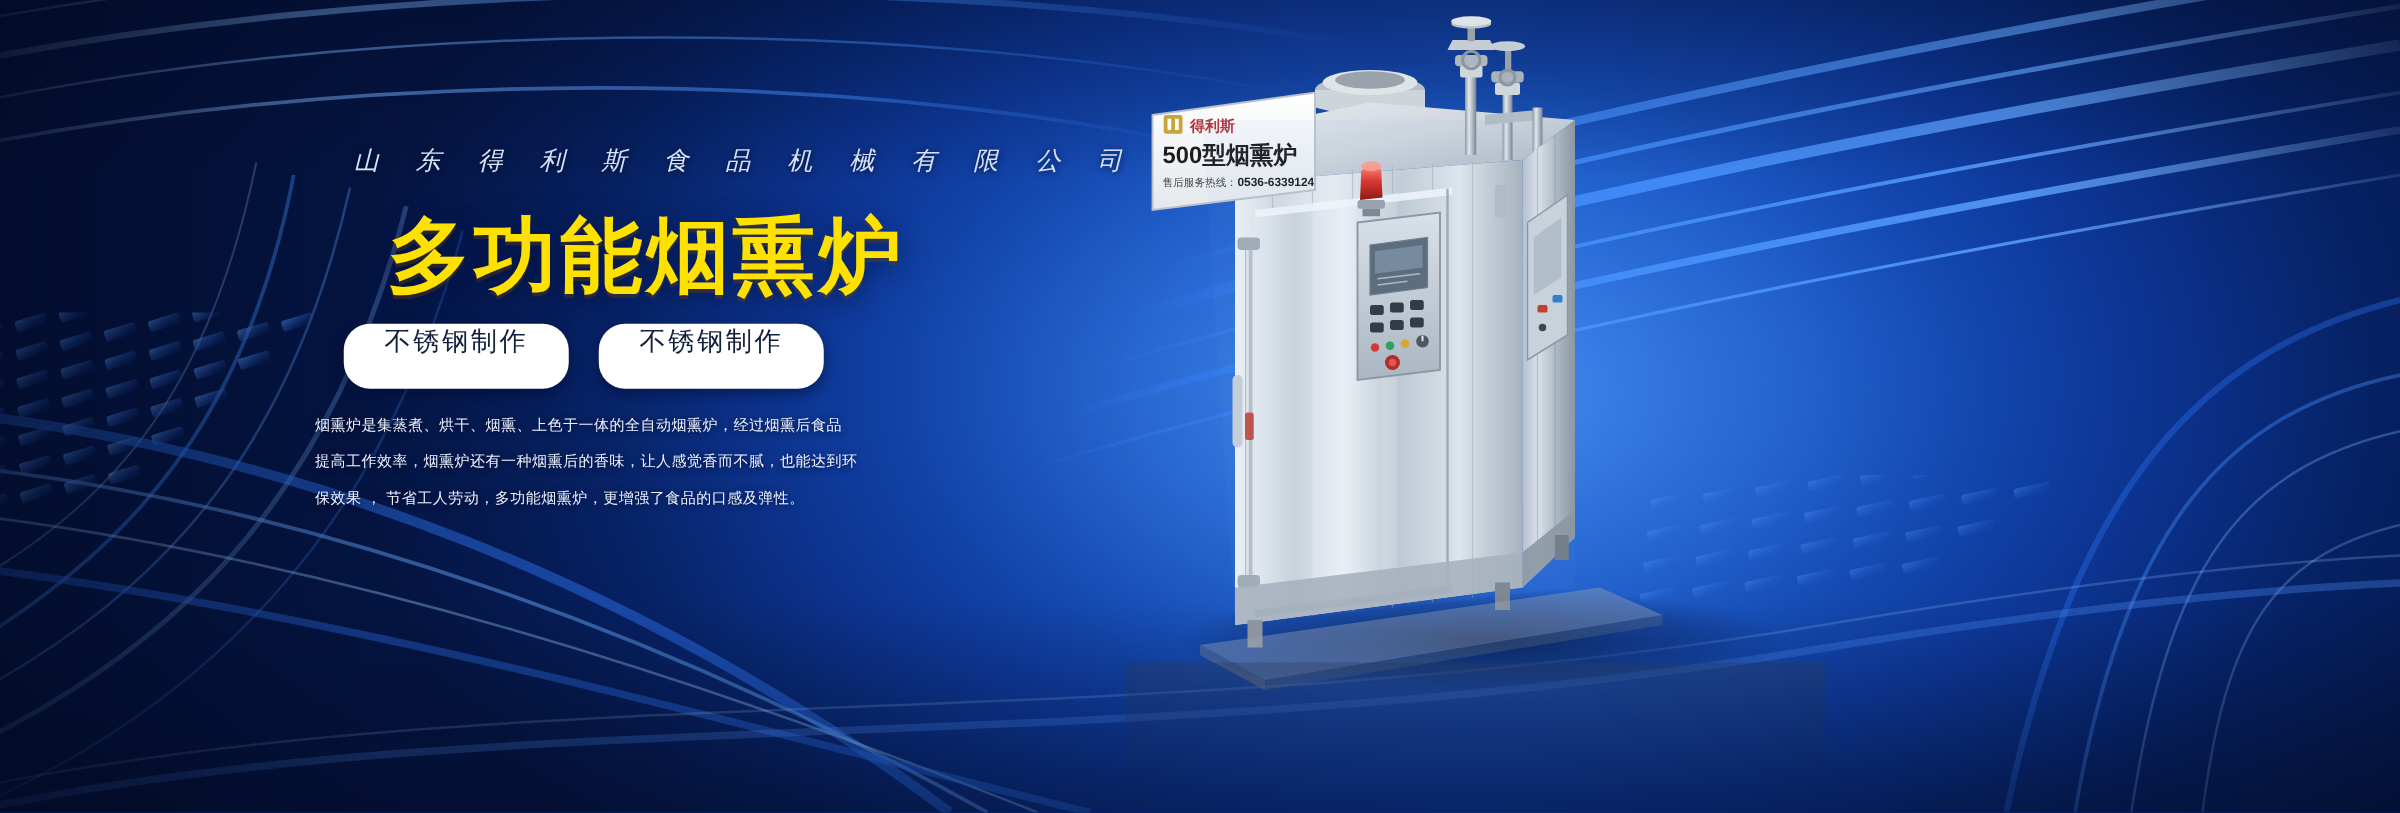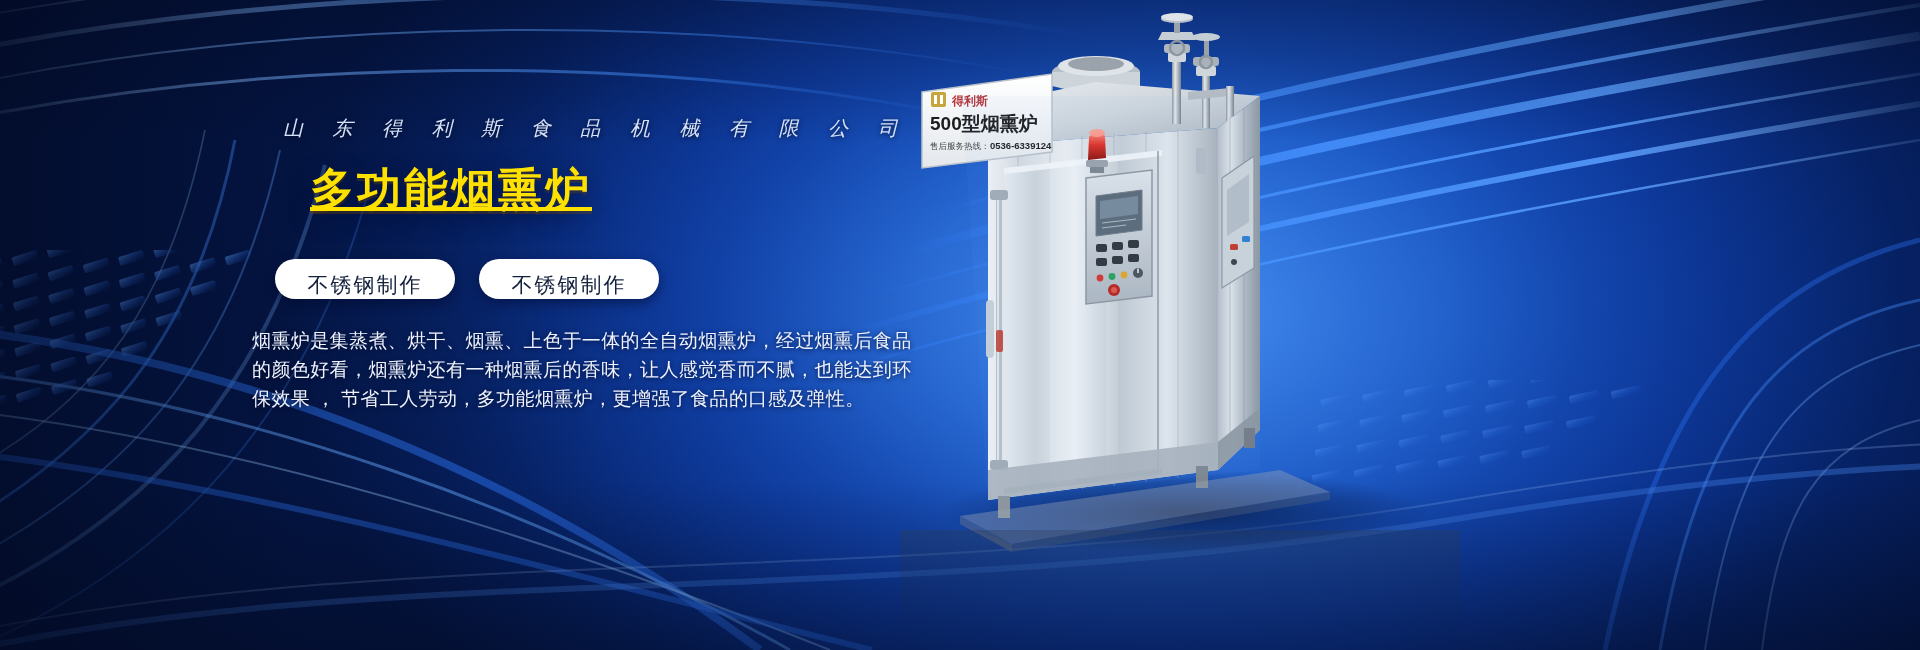--- a/index.html
+++ b/index.html
@@ -33,49 +33,48 @@
     position:absolute;left:283px;top:115px;
     font-size:20px;letter-spacing:12px;
     color:#d5e2f8;font-weight:400;
     text-shadow:0 1px 5px rgba(0,10,40,.85);
     white-space:nowrap;
     font-style:italic;
   }
 
   .headline{
     position:absolute;left:310px;top:160px;
-    font-size:44px;font-weight:bold;
+    font-size:66px;font-weight:bold;
     letter-spacing:3px;
     color:#ffe100;
     white-space:nowrap;
     text-shadow:0 3px 0 rgba(110,70,0,.35), 0 6px 22px rgba(0,14,60,.75);
-    text-decoration:underline;
   }
 
   .pills{
     position:absolute;left:275px;top:259px;
     display:flex;gap:24px;align-items:center;
   }
   .pill{
-    height:40px;min-width:128px;
+    height:52px;min-width:128px;
     padding:0 26px;
     border-radius:21px;
     background:#ffffff;
     color:#14213d;
     font-size:21px;letter-spacing:2px;
-    display:flex;align-items:flex-end;justify-content:center;
+    display:flex;align-items:flex-start;justify-content:center;
     box-shadow:0 4px 12px rgba(0,10,45,.55);
     white-space:nowrap;
   }
 
   .desc{
     position:absolute;left:252px;top:326px;
     width:560px;
     color:#eef3ff;
-    font-size:19px;
+    font-size:12px;
     line-height:29px;
     letter-spacing:.4px;
     text-shadow:0 1px 5px rgba(0,10,45,.9);
   }
   .desc div{white-space:nowrap;}
 
   
   .machine{position:absolute;left:900px;top:0;width:560px;height:650px;}
 </style>
 </head>
@@ -510,18 +509,18 @@
       <div class="pill">
         <span>不锈钢制作</span>
       </div>
       <div class="pill">
         <span>不锈钢制作</span>
       </div>
     </div>
 
     <div class="desc">
       <div>烟熏炉是集蒸煮、烘干、烟熏、上色于一体的全自动烟熏炉，经过烟熏后食品</div>
-      <div>的颜色好看，烟熏炉还有一种烟熏后的香味，让人感觉香而不腻，也能达到环</div>
+      <div>提高工作效率，烟熏炉还有一种烟熏后的香味，让人感觉香而不腻，也能达到环</div>
       <div>保效果 ， 节省工人劳动，多功能烟熏炉，更增强了食品的口感及弹性。</div>
     </div>
 
   </div>
 </div>
 
 </body></html>

